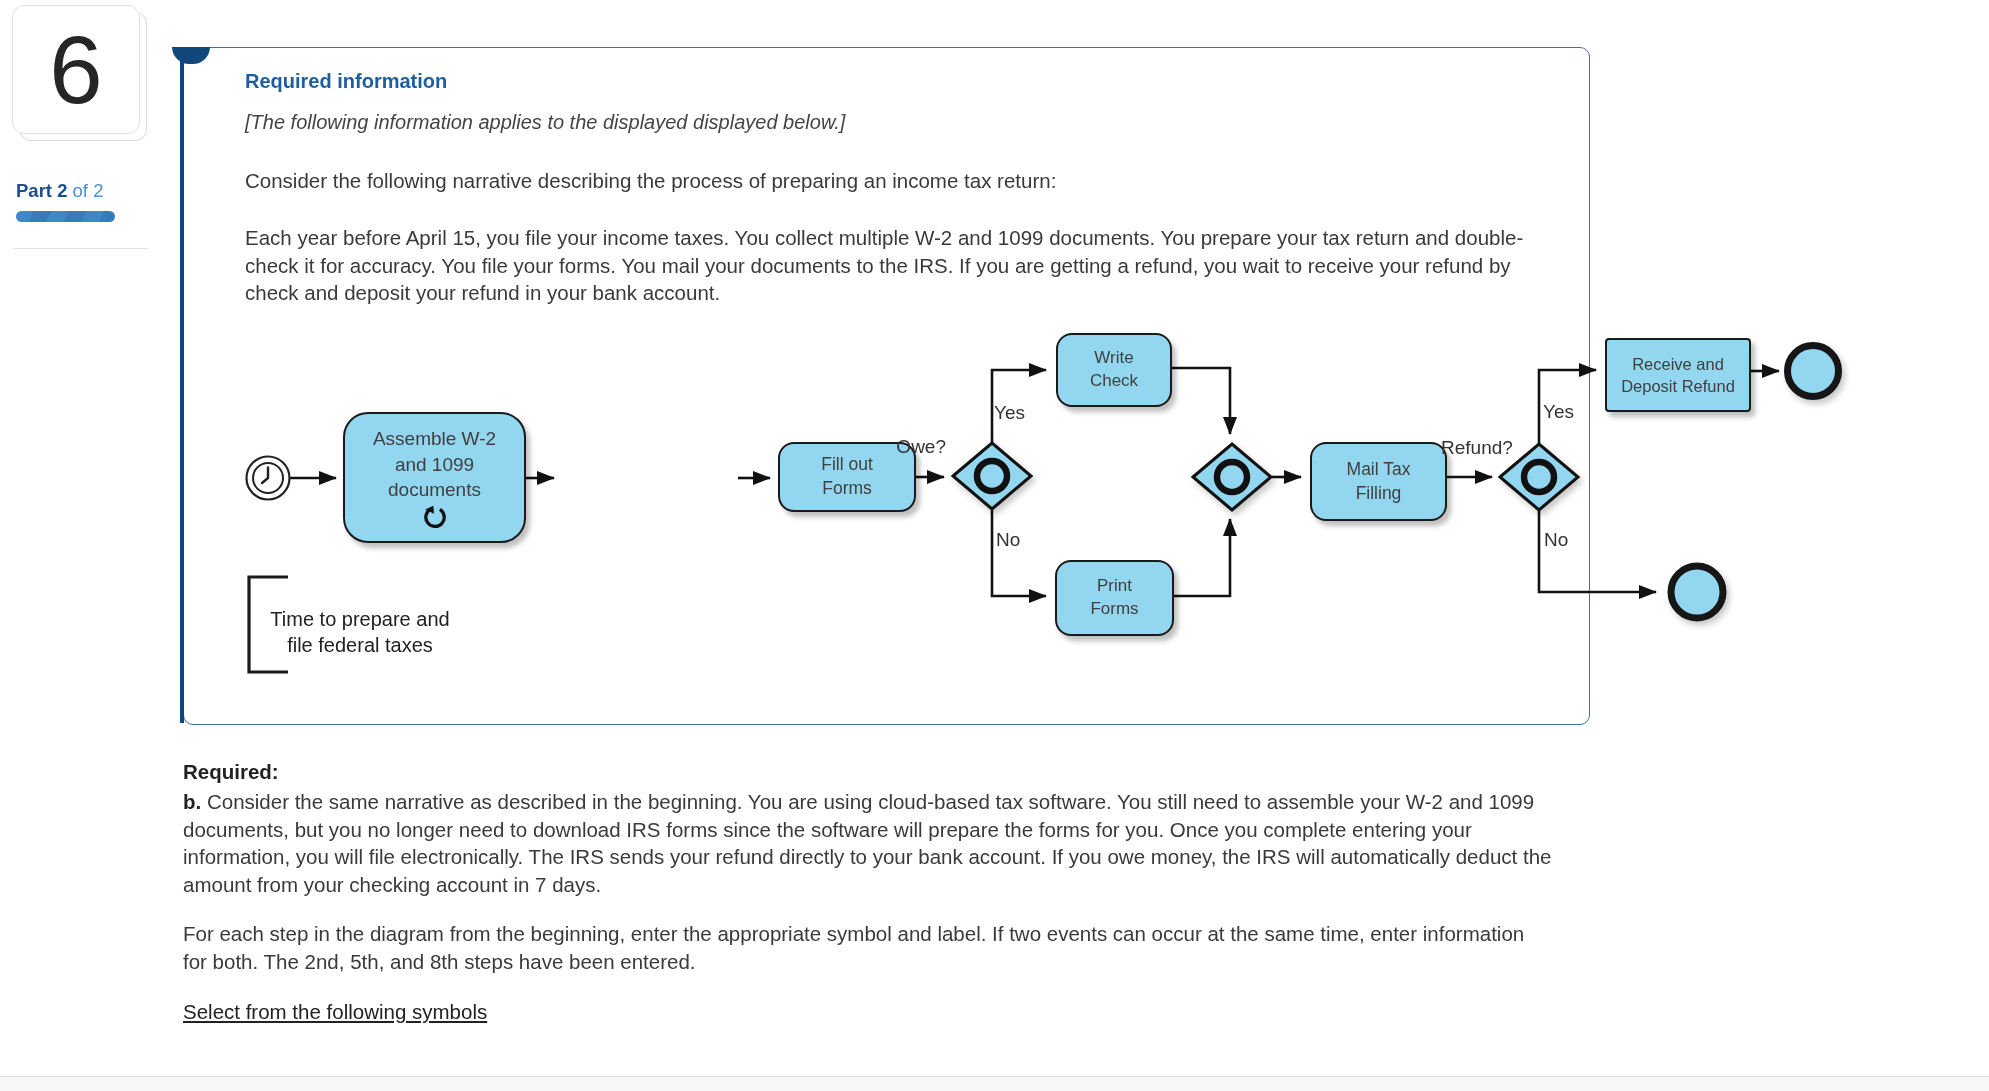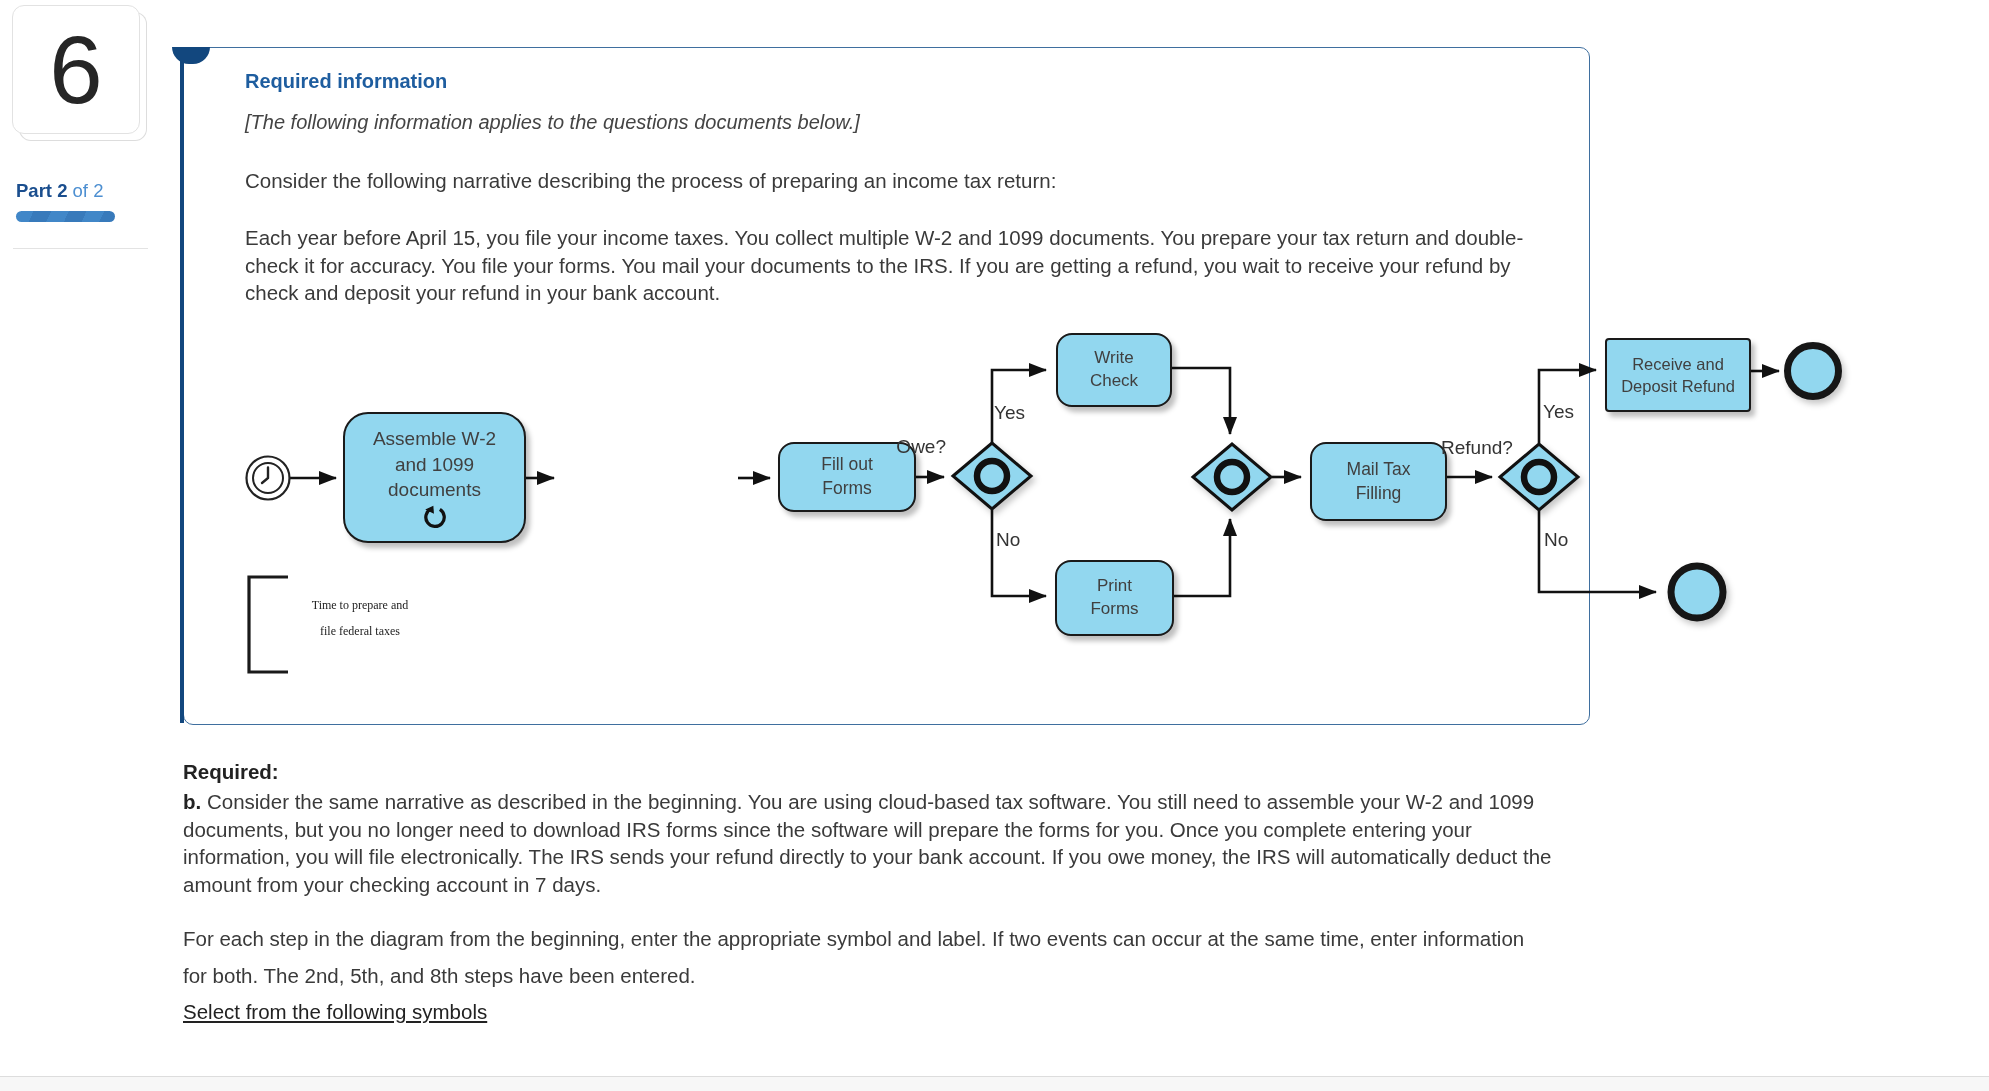--- a/index.html
+++ b/index.html
@@ -56,30 +56,30 @@
   .loop-ic{flex:0 0 auto;}
 
   .dlabel{position:absolute;font-size:19px;color:#333;}
   #l-owe{left:866px;top:436px;width:80px;text-align:right;}
   #l-yes1{left:994px;top:402px;width:46px;}
   #l-no1{left:996px;top:529px;width:40px;}
   #l-refund{left:1441px;top:437px;width:90px;}
   #l-yes2{left:1543px;top:401px;width:46px;}
   #l-no2{left:1544px;top:529px;width:40px;}
 
-  .ann-text{position:absolute;left:256px;top:592px;width:208px;text-align:center;
-            font-size:12px;line-height:26px;color:#222;font-family:Liberation Serif, serif;}
+  .ann-text{position:absolute;left:256px;top:606px;width:208px;text-align:center;
+            font-size:20px;line-height:26px;color:#222;}
 
   
   .req-title{position:absolute;left:183px;top:760px;font-size:20.5px;font-weight:bold;color:#222;}
   .req-b{position:absolute;left:183px;top:788px;width:1370px;font-size:20.5px;
          line-height:27.5px;color:#3a3a3a;}
   .req-b .bl{font-weight:bold;color:#222;}
   .req-instr{position:absolute;left:183px;top:920px;width:1370px;font-size:20.5px;
-             line-height:37px;color:#3a3a3a;}
+             line-height:28px;color:#3a3a3a;}
   .sym-link{position:absolute;left:183px;top:1000px;font-size:20.5px;color:#222;
             text-decoration:underline;cursor:pointer;}
   .bottom-strip{position:absolute;left:0;top:1076px;width:1989px;height:15px;
                 background:#f7f7f7;border-top:1px solid #ddd;}
 </style>
 </head>
 <body>
 
 <div id="screen">
 
@@ -91,21 +91,21 @@
     <span class="r">of 2</span>
   </div>
   <div class="progress"></div>
   <div class="lrail-div"></div>
 
   <div class="panel"></div>
   <div class="accent"></div>
   <div class="notch"></div>
 
   <div class="heading">Required information</div>
-  <div class="subheading">[The following information applies to the questions documents below.]</div>
+  <div class="subheading">[The following information applies to the displayed displayed below.]</div>
   <div class="intro">Consider the following narrative describing the process of preparing an income tax return:</div>
   <div class="narrative">Each year before April 15, you file your income taxes. You collect multiple W-2 and 1099 documents. You prepare your tax return and double-check it for accuracy. You file your forms. You mail your documents to the IRS. If you are getting a refund, you wait to receive your refund by check and deposit your refund in your bank account.</div>
 
   <svg class="canvas" viewBox="0 0 1989 1091">
     <defs>
       <marker id="arr" markerUnits="userSpaceOnUse" markerWidth="18" markerHeight="14" refX="17" refY="7" orient="auto">
         <path d="M0,0 L18,7 L0,14 Z" fill="#111"></path>
       </marker>
     </defs>
 

